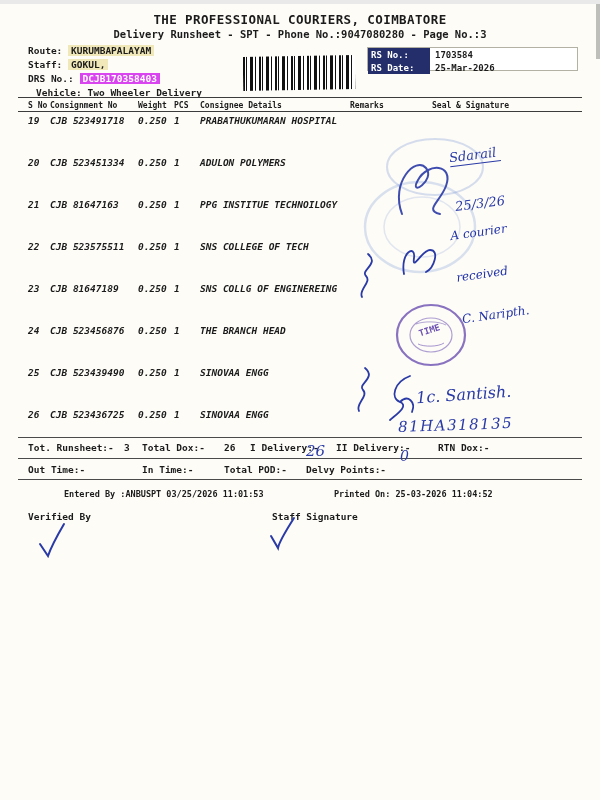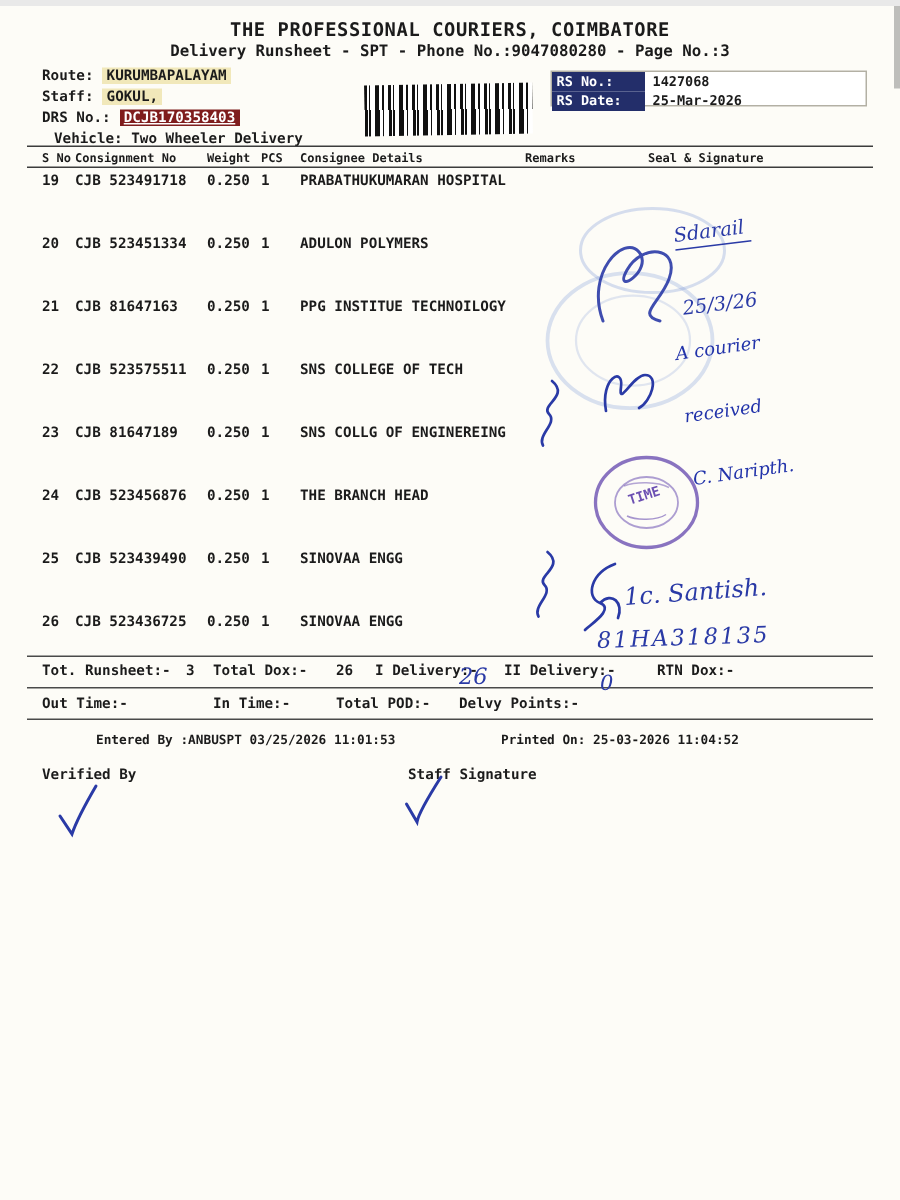--- a/index.html
+++ b/index.html
@@ -13,21 +13,21 @@
   .t { position:absolute; white-space:pre; font-weight:700; }
   .title    { top:8px;  left:0; width:100%; text-align:center; font-size:12.5px; letter-spacing:.4px; }
   .subtitle { top:24px; left:0; width:100%; text-align:center; font-size:10.5px; }
 
   .infoline { position:absolute; font-size:9.5px; font-weight:700; white-space:pre; }
   .route   { top:41px; left:28px; }
   .staff   { top:55px; left:28px; }
   .drs     { top:69px; left:28px; }
   .vehicle { top:83px; left:36px; }
   .hl-yellow { background:#f1e8ba; padding:0 3px; }
-  .hl-navy   { background:#7f1d1d; color:#fff; padding:0 3px;text-decoration:underline; }
+  .hl-navy   { background:#d946ef; color:#fff; padding:0 3px; }
 
   .barcode {
     position:absolute; left:243px; top:52px; width:112px; height:34px;
     transform:rotate(-1deg);
     background:repeating-linear-gradient(90deg,
       #111 0px,#111 2px, #fff 2px,#fff 3px,
       #111 3px,#111 4px, #fff 4px,#fff 7px,
       #111 7px,#111 10px,#fff 10px,#fff 12px,
       #111 12px,#111 13px,#fff 13px,#fff 16px);
   }
@@ -36,21 +36,21 @@
            border:1px solid #b3b0a4; background:#fff; }
   .rsrow { display:flex; height:13px; align-items:center; font-size:9px; font-weight:700; white-space:pre; }
   .rslabel { background:#232e6a; color:#fff; width:62px; height:13px;
              display:flex; align-items:center; padding-left:3px; }
   .rsval { padding-left:5px; }
 
   .thead { position:absolute; top:93px; left:18px; width:564px; height:15px;
            border-top:1.5px solid #3c3c3c; border-bottom:1.5px solid #3c3c3c;
            font-size:8px; font-weight:700; }
   .thead span { position:absolute; top:3px; white-space:pre; }
-  .rows { position:absolute; top:109px; left:18px; width:564px; }
+  .rows { position:absolute; top:109px; left:18px; width:564px;font-style:italic; }
   .row  { position:relative; height:42px; font-size:9.5px; font-weight:700; }
   .row .cell { position:absolute; top:2px; white-space:pre; }
   .c-sno  { left:10px; }
   .c-con  { left:32px; }
   .c-wt   { left:120px; }
   .c-pcs  { left:156px; }
   .c-cons { left:182px; }
   .c-rem  { left:332px; }
   .c-seal { left:414px; }
 
@@ -87,21 +87,21 @@
   <div class="infoline route"><span>Route:</span> <span class="hl-yellow">KURUMBAPALAYAM</span></div>
   <div class="infoline staff"><span>Staff:</span> <span class="hl-yellow">GOKUL,</span></div>
   <div class="infoline drs"><span>DRS No.:</span> <span class="hl-navy">DCJB170358403</span></div>
   <div class="infoline vehicle"><span>Vehicle:</span> <span>Two Wheeler Delivery</span></div>
 
   <div class="barcode"></div>
 
   <div class="rsbox">
     <div class="rsrow">
       <span class="rslabel">RS No.:</span>
-      <span class="rsval">1427068</span>
+      <span class="rsval">1703584</span>
     </div>
     <div class="rsrow">
       <span class="rslabel">RS Date:</span>
       <span class="rsval">25-Mar-2026</span>
     </div>
   </div>
 
   <div class="thead">
     <span class="c-sno">S No</span>
     <span class="c-con">Consignment No</span>

